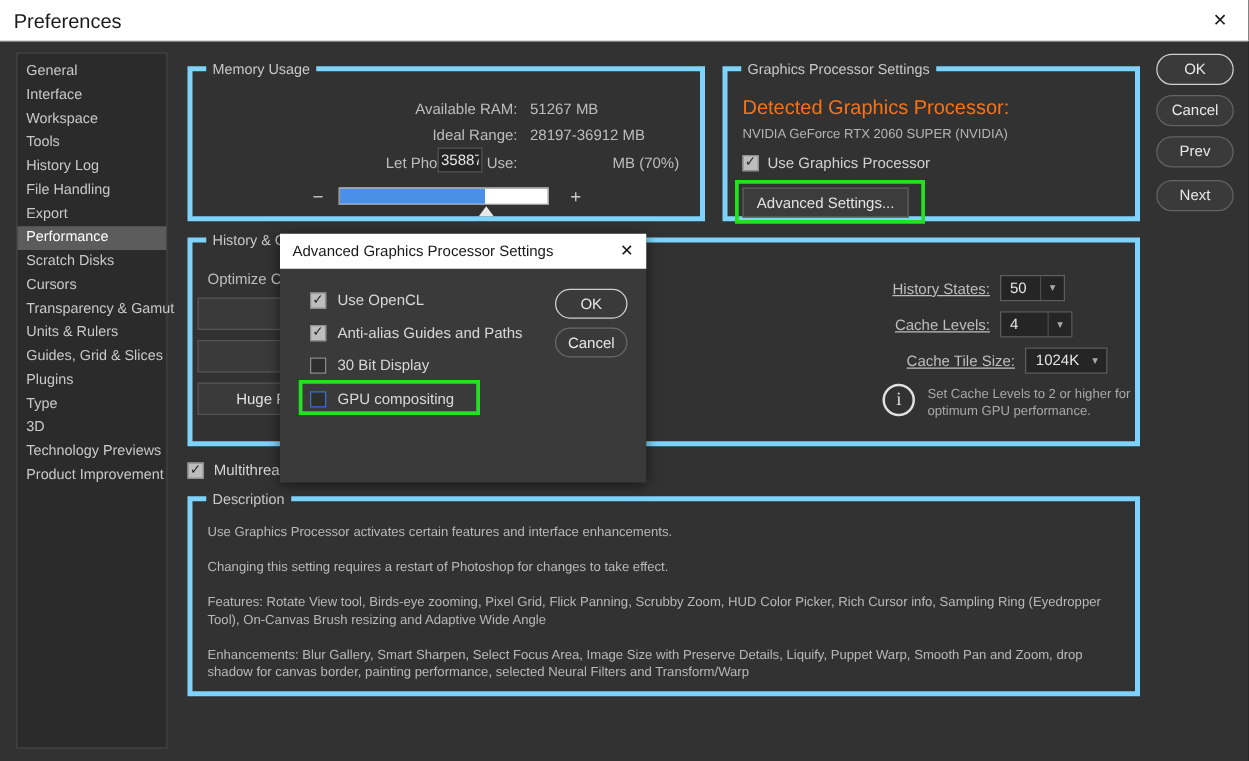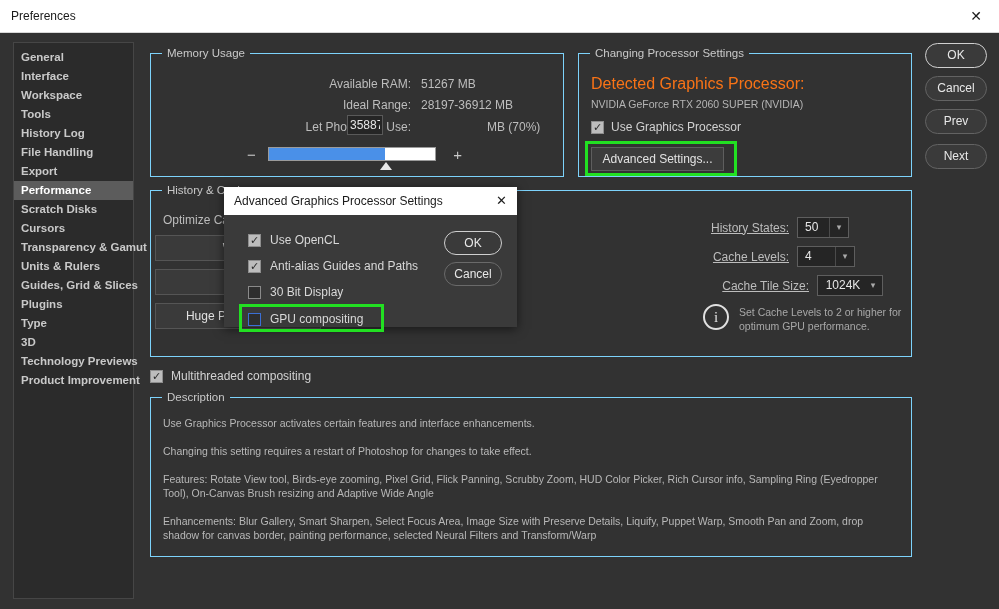--- a/index.html
+++ b/index.html
@@ -23,21 +23,21 @@
   .titlebar {
     position: absolute;
     left: 0; top: 0;
     width: 999px; height: 32px;
     background: #ffffff;
     border-bottom: 1px solid #d8d8d8;
   }
   .titlebar-text {
     position: absolute;
     left: 11px; top: 9px;
-    font-size: 12px;
+    font-size: 16px;
     color: #1a1a1a;
   }
   .titlebar-close {
     position: absolute;
     right: 0; top: 0;
     width: 46px; height: 31px;
     display: flex; align-items: center; justify-content: center;
     color: #1a1a1a;
     font-size: 14px;
     line-height: 1;
@@ -55,31 +55,30 @@
     padding-top: 5px;
   }
   .side-item {
     height: 19px;
     line-height: 19px;
     padding-left: 7px;
     font-size: 11.5px;
     color: #c9c9c9;
     white-space: nowrap;
     cursor: default;
-    font-weight: bold;
   }
   .side-item.selected {
     background: #5c5c5c;
     color: #ffffff;
   }
 
   
   .group {
     position: absolute;
-    border: 1px solid #7dd3fc;
+    border: 4px solid #7dd3fc;
     box-sizing: border-box;
     padding-left: 12px;
   }
   .group-title {
     position: absolute;
     top: -7px; left: 11px;
     background: #323232;
     padding: 0 5px;
     font-size: 11.5px;
     color: #c9c9c9;
@@ -314,21 +313,21 @@
   .rbtn.primary { border-color: #d0d0d0; }
   #rbtn-0 { top: 43px; }
   #rbtn-1 { top: 76px; }
   #rbtn-2 { top: 109px; }
   #rbtn-3 { top: 144px; }
 
   
   .modal {
     position: absolute;
     left: 224px; top: 187px;
-    width: 293px; height: 140px;
+    width: 293px; height: 199px;
     background: #3a3a3a;
     box-shadow: 0 2px 10px rgba(0,0,0,0.55);
   }
   .modal-titlebar {
     position: relative;
     height: 28px;
     background: #ffffff;
   }
   .modal-title {
     position: absolute; left: 10px; top: 7px;
@@ -424,21 +423,21 @@
       <div class="slider-minus">−</div>
       <div class="slider-track">
         <div class="slider-fill" id="slider-fill" style="width: 70%; background: rgb(74, 144, 232);"></div>
       </div>
       <div class="slider-thumb" id="slider-thumb" style="left: 138.6px;"></div>
       <div class="slider-plus">+</div>
     </div>
   </div>
 
   <div class="group" id="grp-gpu">
-    <div class="group-title">Changing Processor Settings</div>
+    <div class="group-title">Graphics Processor Settings</div>
     <div class="gpu-caption">Detected Graphics Processor:</div>
     <div class="gpu-device">NVIDIA GeForce RTX 2060 SUPER (NVIDIA)</div>
 
     <div class="gpu-check-row">
       <span class="cb on">✓</span>
       <span>Use Graphics Processor</span>
     </div>
 
     <div class="adv-highlight"></div>
     <div class="adv-btn">Advanced Settings...</div>

